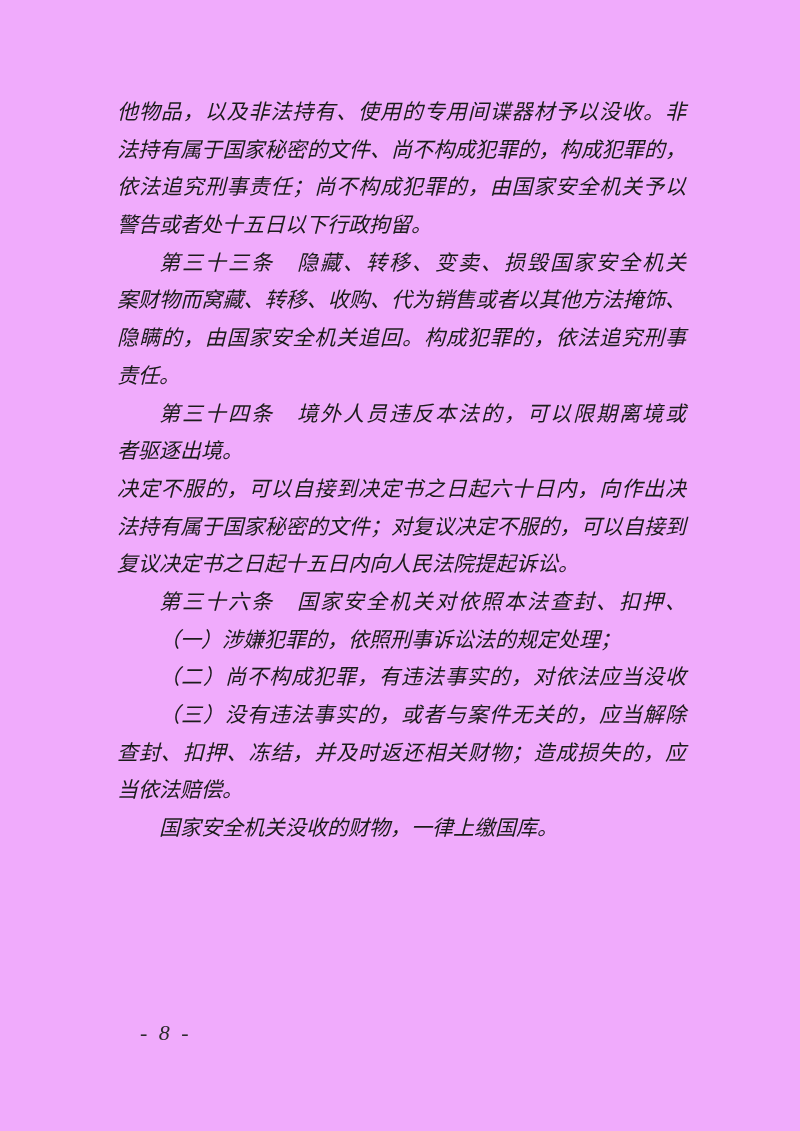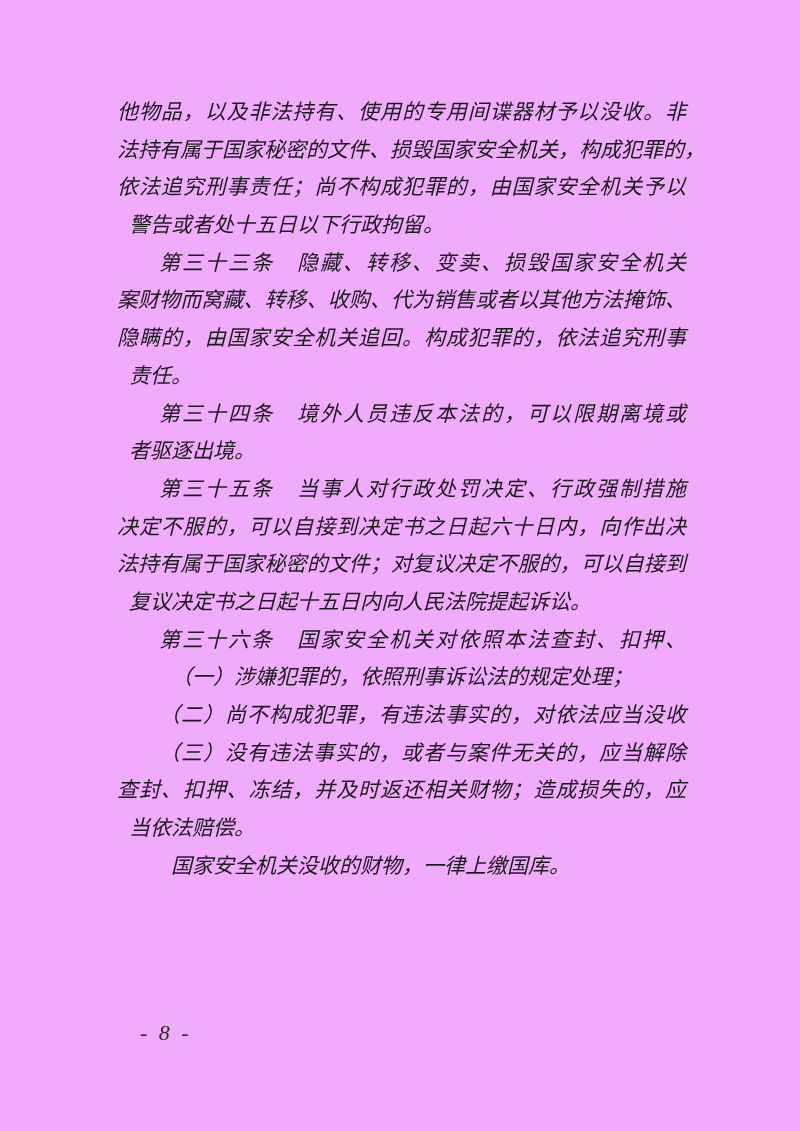--- a/index.html
+++ b/index.html
@@ -30,21 +30,20 @@
     line-height: 37.7px;
     font-size: 21px;
     text-align: justify;
     text-align-last: justify;
     white-space: nowrap;
     color: #1b1b1b;
   }
   .line.flush {
     text-align: left;
     text-align-last: left;
-    margin-left: 12px;
   }
   .line.indent {
     text-indent: 42px;
   }
   .page-number {
     position: absolute;
     left: 140px;
     top: 1020px;
     font-size: 22px;
     line-height: 26px;
@@ -52,30 +51,29 @@
     color: #2b2b2b;
     white-space: pre;
   }
 </style>
 </head>
 <body>
 
 <div class="page">
   <div class="text-block">
       <div class="line">他物品，以及非法持有、使用的专用间谍器材予以没收。非</div>
-      <div class="line">法持有属于国家秘密的文件、损毁国家安全机关，构成犯罪的，</div>
+      <div class="line">法持有属于国家秘密的文件、尚不构成犯罪的，构成犯罪的，</div>
       <div class="line">依法追究刑事责任；尚不构成犯罪的，由国家安全机关予以</div>
       <div class="line flush">警告或者处十五日以下行政拘留。</div>
       <div class="line indent">第三十三条　隐藏、转移、变卖、损毁国家安全机关</div>
       <div class="line">案财物而窝藏、转移、收购、代为销售或者以其他方法掩饰、</div>
       <div class="line">隐瞒的，由国家安全机关追回。构成犯罪的，依法追究刑事</div>
       <div class="line flush">责任。</div>
       <div class="line indent">第三十四条　境外人员违反本法的，可以限期离境或</div>
       <div class="line flush">者驱逐出境。</div>
-      <div class="line indent">第三十五条　当事人对行政处罚决定、行政强制措施</div>
       <div class="line">决定不服的，可以自接到决定书之日起六十日内，向作出决</div>
       <div class="line">法持有属于国家秘密的文件；对复议决定不服的，可以自接到</div>
       <div class="line flush">复议决定书之日起十五日内向人民法院提起诉讼。</div>
       <div class="line indent">第三十六条　国家安全机关对依照本法查封、扣押、</div>
       <div class="line indent flush">（一）涉嫌犯罪的，依照刑事诉讼法的规定处理；</div>
       <div class="line indent">（二）尚不构成犯罪，有违法事实的，对依法应当没收</div>
       <div class="line indent">（三）没有违法事实的，或者与案件无关的，应当解除</div>
       <div class="line">查封、扣押、冻结，并及时返还相关财物；造成损失的，应</div>
       <div class="line flush">当依法赔偿。</div>
       <div class="line indent flush">国家安全机关没收的财物，一律上缴国库。</div>

